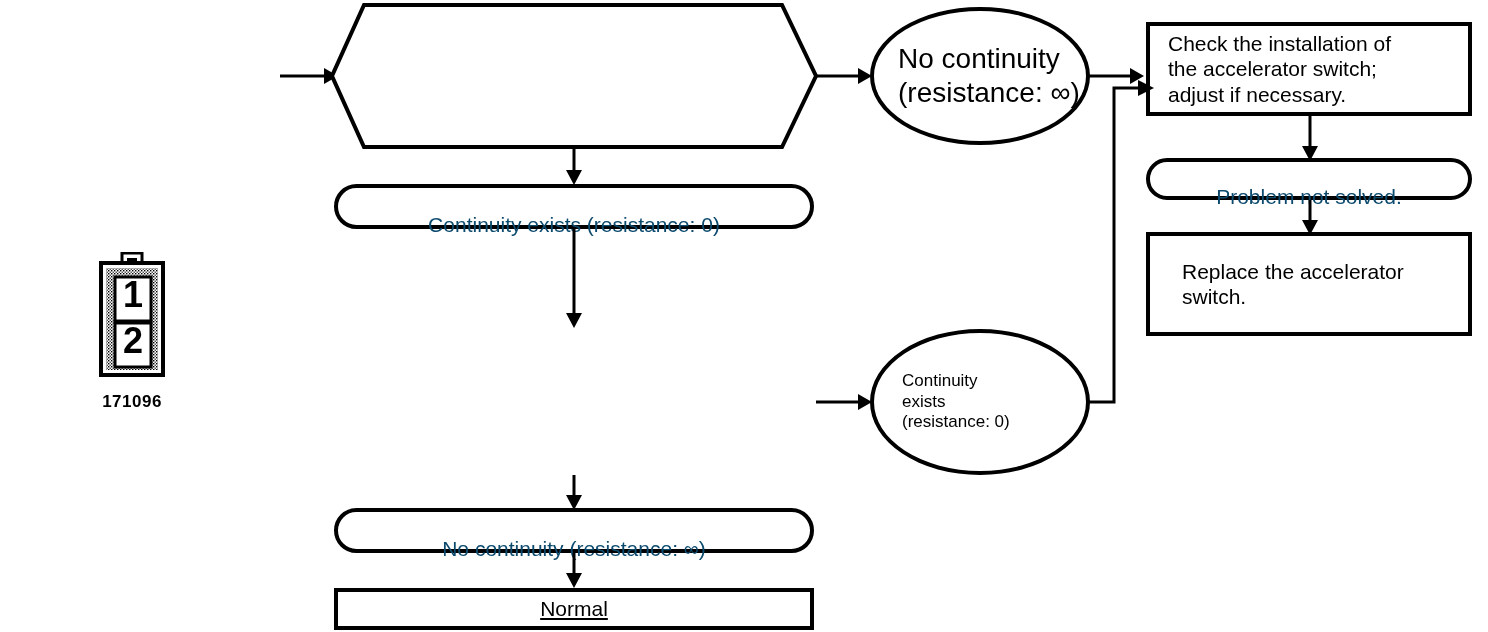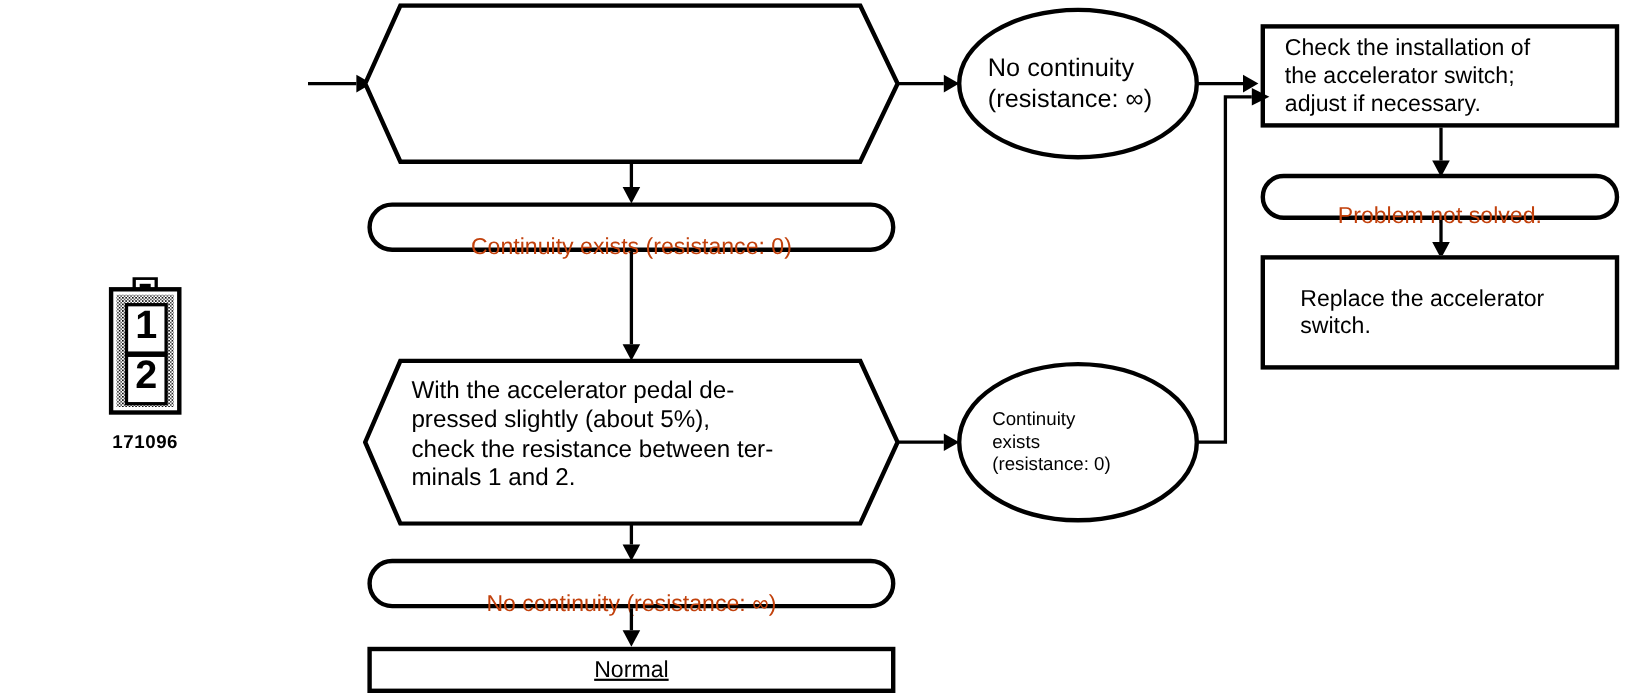--- a/index.html
+++ b/index.html
@@ -52,21 +52,21 @@
     border-radius: 999px;
     background: #fff;
     display: flex;
     align-items: center;
     justify-content: center;
   }
   .stadium-label {
     white-space: pre-line;
     line-height: 1.2;
     text-align: center;
-    color: #c2410c;
+    color: #0c4a6e;
     margin-top: 36px;
   }
 
   
   .ellipse {
     position: absolute;
     box-sizing: border-box;
     border: 4px solid #000;
     border-radius: 50%;
     background: #fff;
@@ -129,21 +129,21 @@
   </div>
 
   <div class="conn" style="left:816px; top:60px; width:58px; height:32px;">
     <svg width="58" height="32" viewBox="0 0 58 32">
       <line x1="0" y1="16" x2="42" y2="16" stroke="#000" stroke-width="3"></line>
       <polygon points="42,8 56,16 42,24" fill="#000"></polygon>
     </svg>
   </div>
 
   <div class="ellipse" style="left:870px; top:7px; width:220px; height:138px; padding-left:24px;">
-    <div class="ellipse-label" style="font-size:23px;">No continuity
+    <div class="ellipse-label" style="font-size:28px;">No continuity
 (resistance:  ∞)</div>
   </div>
 
   <div class="conn" style="left:1088px; top:60px; width:60px; height:32px;">
     <svg width="60" height="32" viewBox="0 0 60 32">
       <line x1="0" y1="16" x2="42" y2="16" stroke="#000" stroke-width="3"></line>
       <polygon points="42,8 56,16 42,24" fill="#000"></polygon>
     </svg>
   </div>
 
@@ -187,29 +187,20 @@
     <div class="stadium-label" style="font-size:21px;">Continuity exists (resistance: 0)</div>
   </div>
 
   <div class="conn" style="left:562px; top:229px; width:24px; height:100px;">
     <svg width="24" height="100" viewBox="0 0 24 100">
       <line x1="12" y1="0" x2="12" y2="84" stroke="#000" stroke-width="3"></line>
       <polygon points="4,84 20,84 12,99" fill="#000"></polygon>
     </svg>
   </div>
 
-  <div class="hexwrap" style="left:330px; top:326px; width:488px; height:152px;">
-    <svg width="488" height="152" viewBox="0 0 488 152">
-      <polygon points="34,2 452,2 486,76 452,150 34,150 2,76" fill="#ffffff" stroke="#000000" stroke-width="4" stroke-linejoin="miter"></polygon>
-    </svg>
-    <div class="hex-label" style="left:44px; top:16px; font-size:22px;">With the accelerator pedal de-
-pressed slightly (about 5%),
-check the resistance between ter-
-minals 1 and 2.</div>
-  </div>
 
   <div class="conn" style="left:816px; top:386px; width:58px; height:32px;">
     <svg width="58" height="32" viewBox="0 0 58 32">
       <line x1="0" y1="16" x2="42" y2="16" stroke="#000" stroke-width="3"></line>
       <polygon points="42,8 56,16 42,24" fill="#000"></polygon>
     </svg>
   </div>
 
   <div class="ellipse" style="left:870px; top:329px; width:220px; height:146px; padding-left:28px;">
     <div class="ellipse-label" style="font-size:17px;">Continuity

